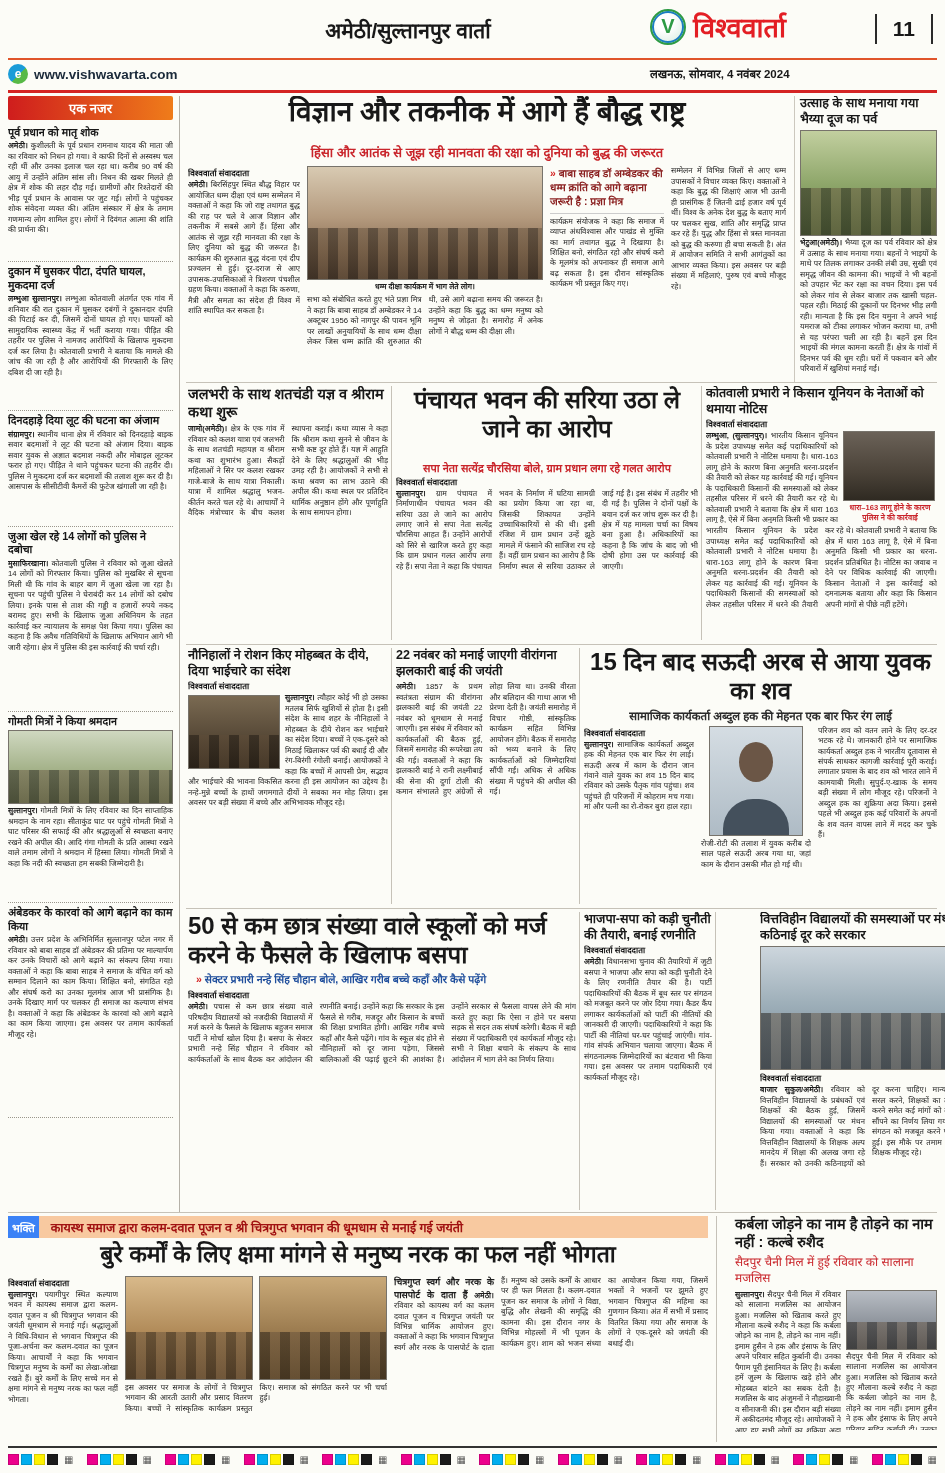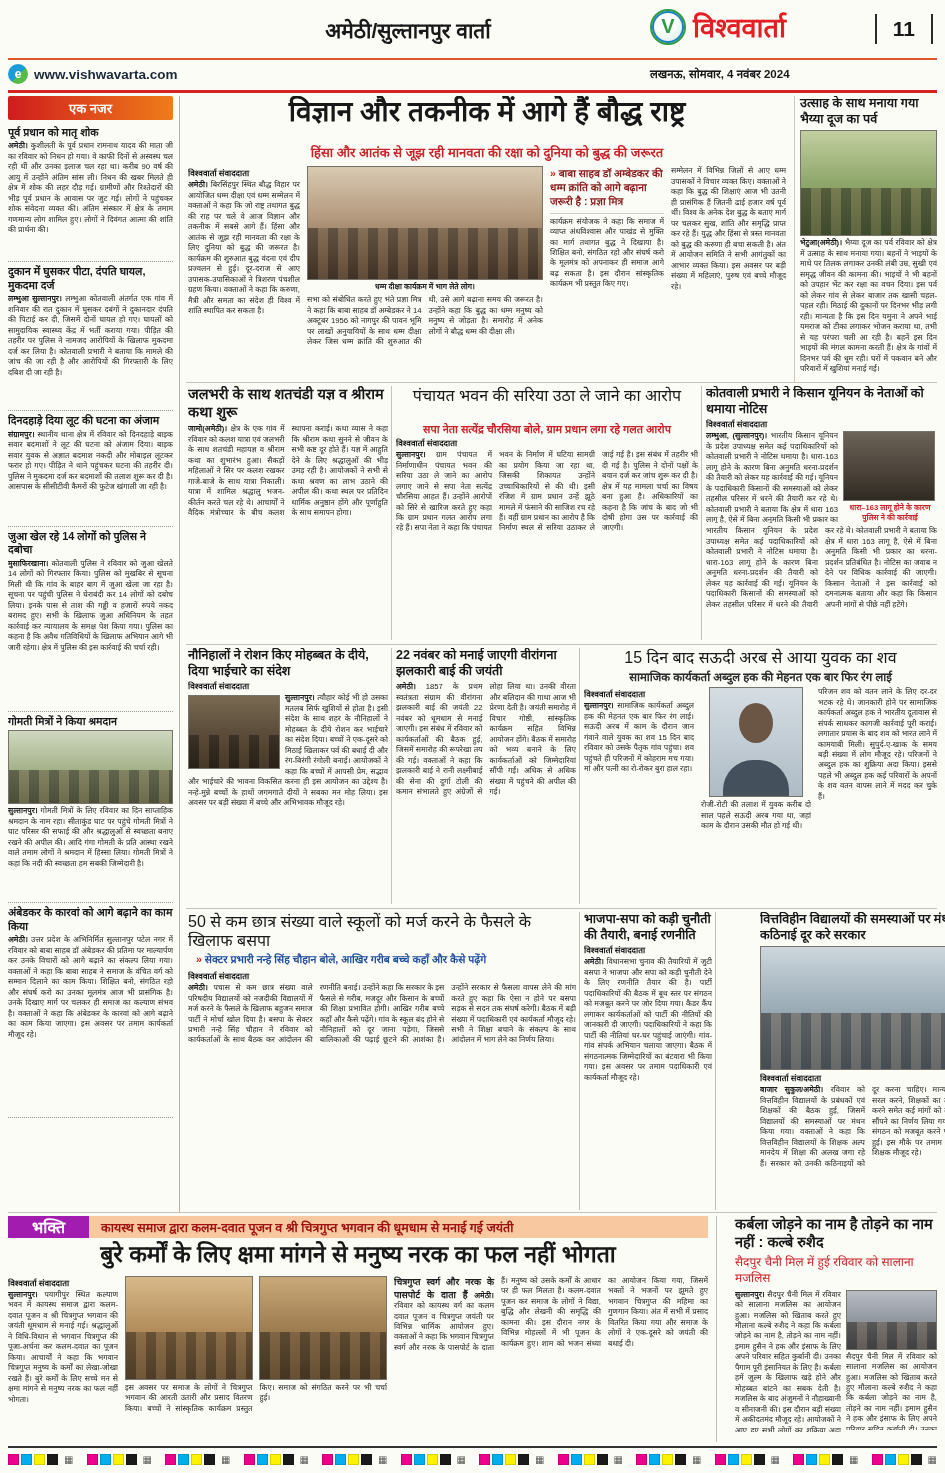--- a/index.html
+++ b/index.html
@@ -9,21 +9,21 @@
 .body-text{font-size:7.7px;line-height:1.36;text-align:justify;color:#1d1d1d;overflow:hidden}
 .cols-2{column-count:2;column-gap:7px}
 .cols-3{column-count:3;column-gap:7px}
 .dateline{font-weight:700}
 .byline{font-size:8.3px;font-weight:700;text-align:left;margin:1px 0 2px;color:#111}
 .photo{position:relative;border:1px solid #77736b;overflow:hidden}
 .photo.crowd::after{content:"";position:absolute;left:0;right:0;bottom:0;height:46%;background:repeating-linear-gradient(90deg,rgba(30,24,18,.5) 0 10px,rgba(95,76,56,.45) 10px 20px)}
 .caption{font-size:7.6px;font-weight:700;text-align:center;padding:1px 0 2px;color:#222}
 .caption-red{color:#c9252b}
 .hl-xl{font-size:28px;font-weight:700;text-align:center;line-height:1.12}
-.hl-lg{font-size:16px;font-weight:400;line-height:1.2}
+.hl-lg{font-size:24px;font-weight:700;line-height:1.2}
 .hl-md{font-size:14.5px;font-weight:700;line-height:1.22}
 .hl-sm{font-size:12.6px;font-weight:700;line-height:1.25}
 .sub-red{color:#c9252b;font-weight:700;text-align:center;font-size:13px;margin-top:16px}
 .sub-dark{color:#2b2b2b;font-weight:700;text-align:center;font-size:11.5px;margin-top:2px}
 .quote-blue{color:#1f4e9c;font-weight:700;font-size:10.6px;line-height:1.3;margin:3px 8px}
 .q-mark{color:#d42423;font-weight:700}
 .hline,.vline{position:absolute;background:#c6c2b8}
 
 .masthead{left:8px;top:4px;width:929px;height:90px;overflow:visible}
 .mh-title{position:absolute;left:170px;top:12px;width:460px;text-align:center;font-size:21px;font-weight:700}
@@ -69,21 +69,21 @@
 .ph-portrait{width:94px;height:110px;background:linear-gradient(180deg,#d5dde3 0%,#aebbc5 100%);margin:0 auto 3px}
 .ph-portrait .head{position:absolute;left:50%;top:14%;width:34px;height:40px;border-radius:50%;background:#6b5646;transform:translateX(-50%)}
 .ph-portrait .torso{position:absolute;left:50%;bottom:0;width:66px;height:36px;border-radius:30px 30px 0 0;background:#44505c;transform:translateX(-50%)}
 
 .bsp{left:188px;top:912px;width:388px;height:298px}
 .bjp{left:584px;top:912px;width:128px;height:298px}
 .vitt{left:760px;top:912px;width:217px;height:298px}
 .ph-vitt{width:100%;height:124px;background:linear-gradient(180deg,#cdd6dd 0%,#9fb0ba 45%,#6e8292 100%);margin:3px 0 2px}
 
 .bhakti-strip{left:8px;top:1216px;width:700px;height:22px;display:flex;align-items:stretch}
-.bk-label{background:#a21caf;color:#fff;font-weight:700;font-size:16px;display:flex;align-items:center;padding:0 24px}
+.bk-label{background:#3b82f6;color:#fff;font-weight:700;font-size:11px;display:flex;align-items:center;padding:0 4px}
 .bk-striphead{flex:1;background:#f8c9a0;color:#a11212;font-weight:700;font-size:12.5px;display:flex;align-items:center;padding-left:12px}
 .bhakti-head{left:8px;top:1241px;width:700px;height:32px;font-size:23px;font-weight:700;text-align:center;line-height:1.2}
 .bhakti-content{left:8px;top:1276px;width:700px;height:166px;display:flex;gap:7px}
 .bk-c1{width:110px}.bk-photos{width:262px}.bk-right{width:314px}
 .bk-photorow{display:flex;gap:6px}
 .ph-bhakti1{width:128px;height:104px;background:linear-gradient(180deg,#d8b98a 0%,#b08a58 55%,#7e5f3a 100%)}
 .ph-bhakti2{width:128px;height:104px;background:linear-gradient(180deg,#c9a978 0%,#9a7a4e 55%,#6b522f 100%)}
 .bk-mid{height:52px;margin-top:3px}
 .inline-head{font-weight:700;font-size:9.2px}
 

